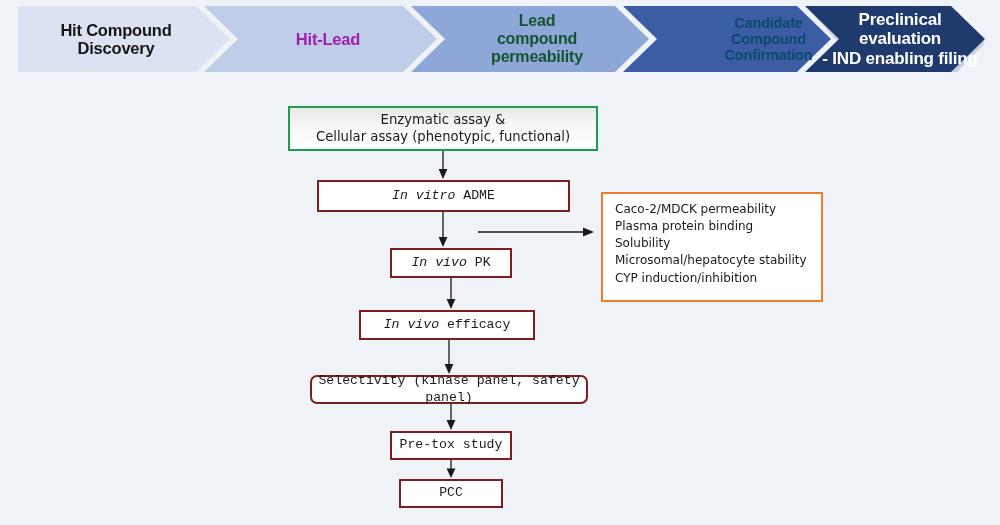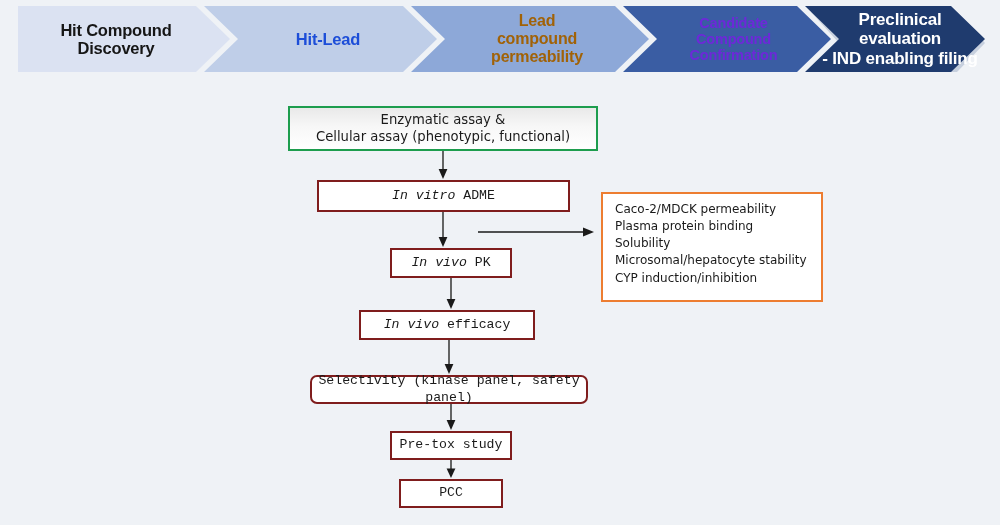--- a/index.html
+++ b/index.html
@@ -108,35 +108,35 @@
     <path d="M787,0 H933,L967,33 L933,66 H787 L821,33 Z" fill="#1f3b6e"></path>
   </svg>
 
   <div class="chevron" style="left: 0px; width: 196px; color: rgb(22, 22, 22); font-size: 16.5px;">
     <span class="chev-label">
       <span>Hit Compound</span><br>
       <span>Discovery</span>
     </span>
   </div>
 
-  <div class="chevron" style="left: 215px; width: 190px; color: #1d4ed8; font-size: 16.5px;">
+  <div class="chevron" style="left: 215px; width: 190px; color: #a21caf; font-size: 16.5px;">
     <span class="chev-label">
       <span>Hit-Lead</span>
     </span>
   </div>
 
-  <div class="chevron" style="left: 424px; width: 190px; color: #a16207; font-size: 16px;">
+  <div class="chevron" style="left: 424px; width: 190px; color: #14532d; font-size: 16px;">
     <span class="chev-label">
       <span>Lead</span><br>
       <span>compound</span><br>
       <span>permeability</span>
     </span>
   </div>
 
-  <div class="chevron" style="left: 633px; width: 165px; color: #6d28d9; font-size: 14.5px;">
+  <div class="chevron" style="left: 668px; width: 165px; color: #0c4a6e; font-size: 14.5px;">
     <span class="chev-label">
       <span>Candidate</span><br>
       <span>Compound</span><br>
       <span>Confirmation</span>
     </span>
   </div>
 
   <div class="chevron" style="left: 797px; width: 170px; color: rgb(255, 255, 255); font-size: 17px;">
     <span class="chev-label">
       <span>Preclinical evaluation</span><br>

